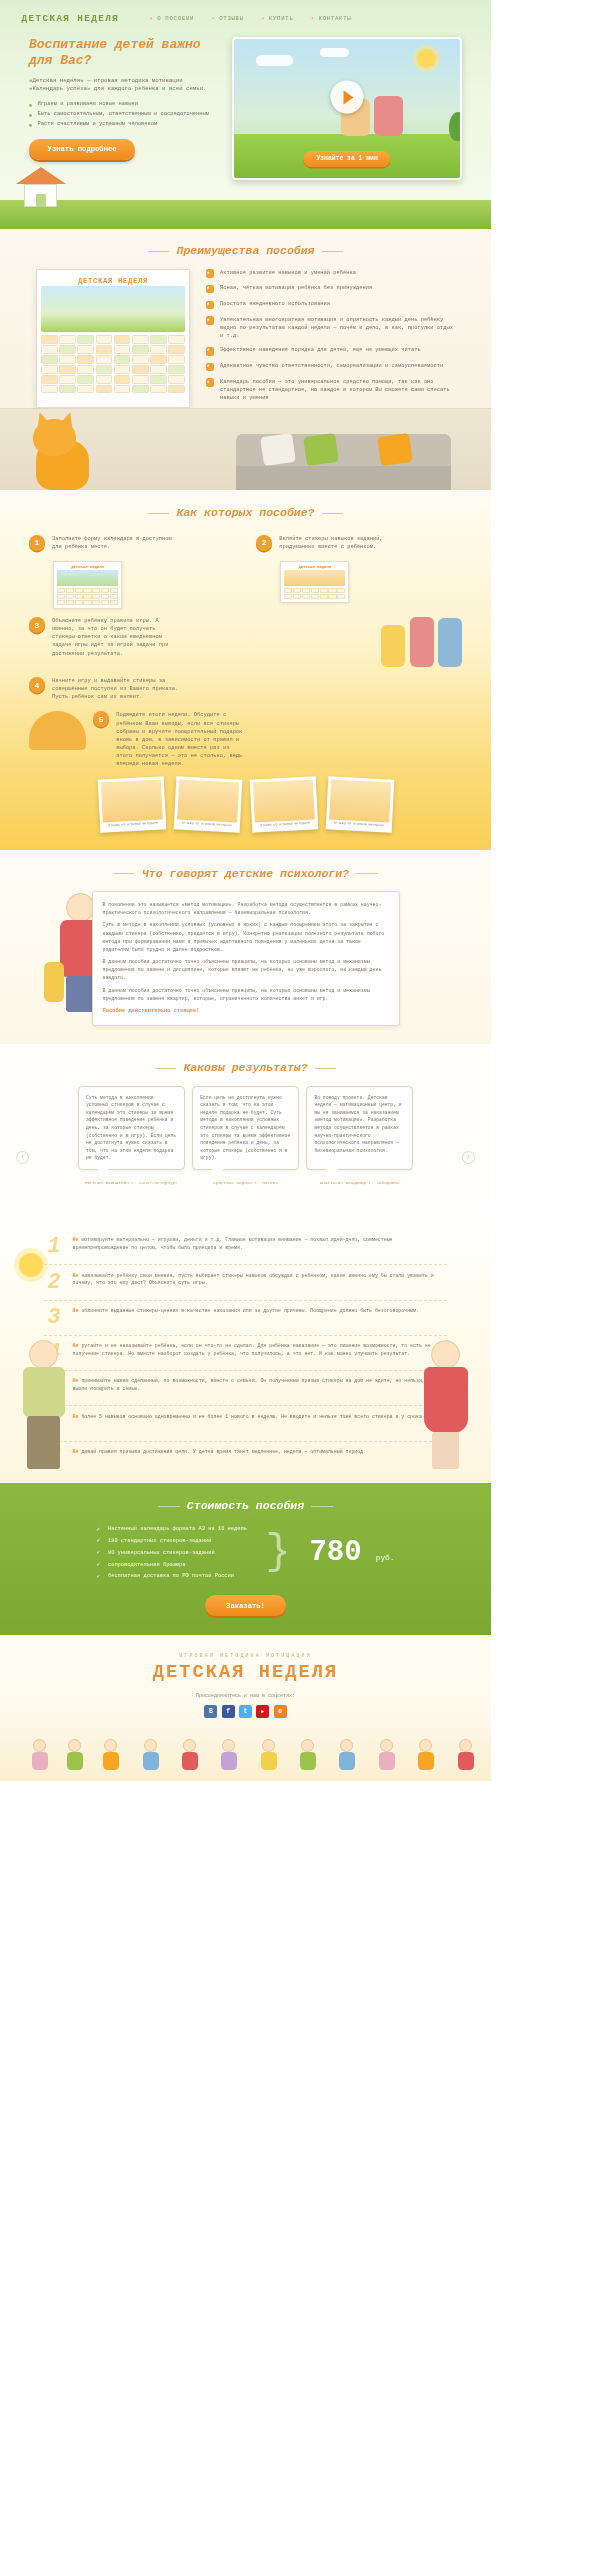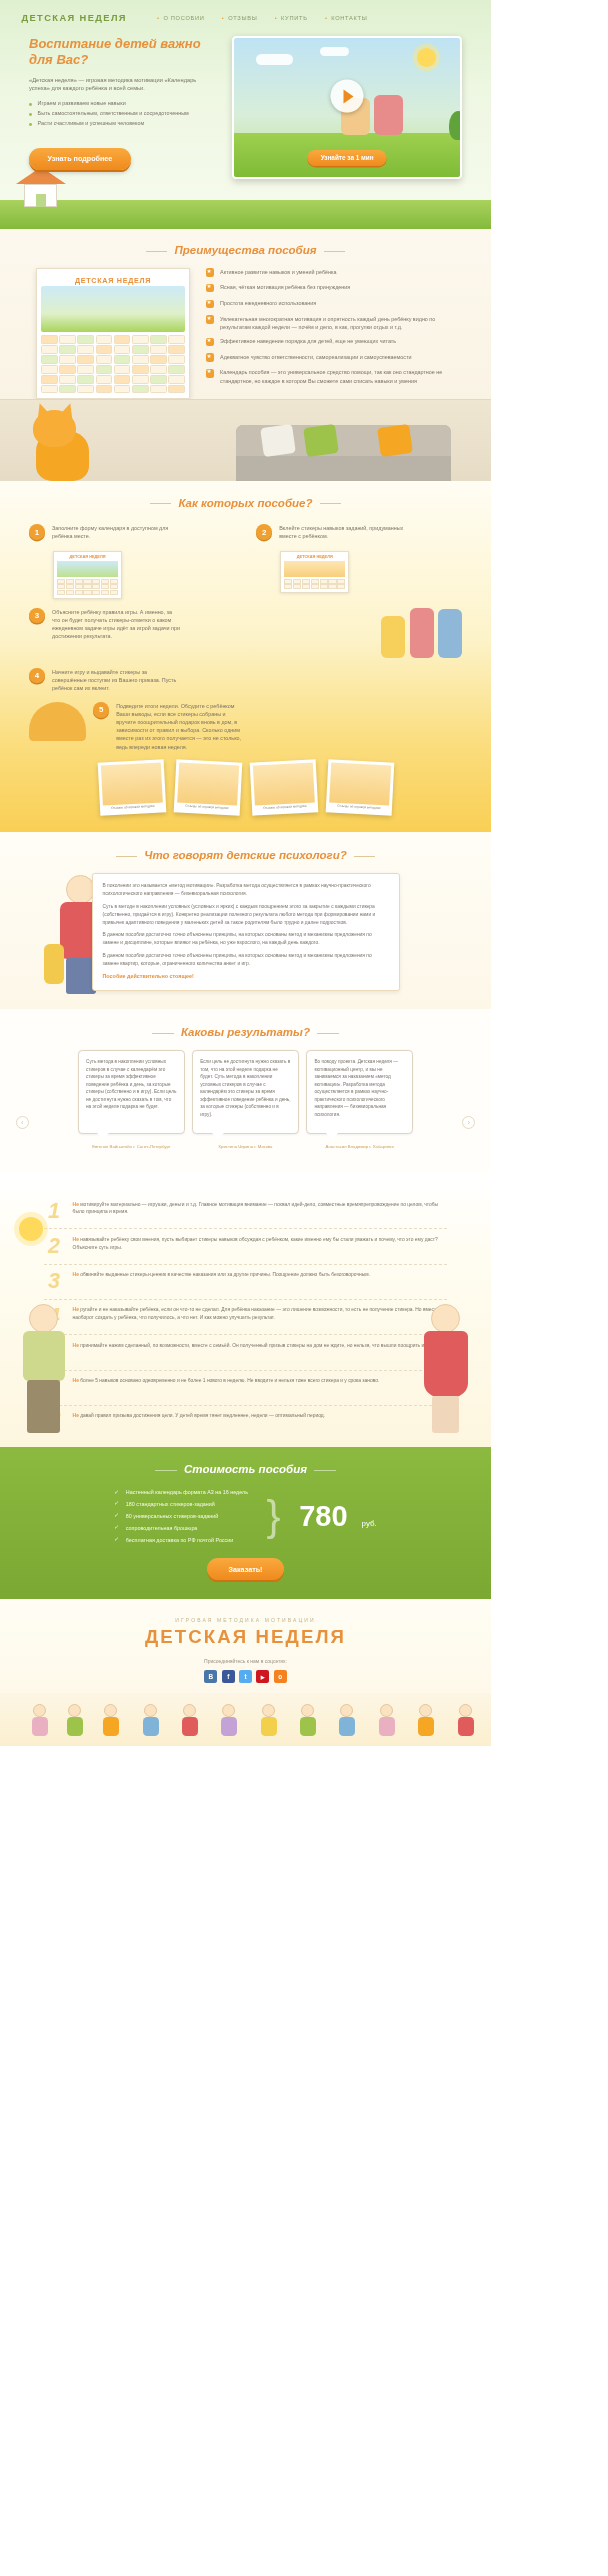--- a/index.html
+++ b/index.html
@@ -3,21 +3,21 @@
 <meta charset="utf-8">
 <style>
   * { box-sizing: border-box; margin: 0; padding: 0; }
   body {
     width: 609px;
     font-family: "Liberation Sans", sans-serif;
     background: #fff;
     color: #5a5248;
     font-size: 7.9px;
   }
-  .page { width: 491px; position: relative; overflow: hidden; }
+  .page { width: 491px; position: relative; overflow: hidden; font-family: Liberation Mono, monospace; }
 
   
   .header {
     background: linear-gradient(#dff0d0, #eef7e2 40%, #f7fbee);
     padding: 7.2px 0 0 0;
     position: relative;
     height: 229px;
     overflow: hidden;
   }
   .topbar {
@@ -81,21 +81,21 @@
   .hero-list li::before {
     content: "";
     position: absolute;
     left: 0; top: 2.9px;
     width: 2.9px; height: 2.9px;
     background: #9dc34a;
     border-radius: 50%;
   }
   .btn-orange {
     display: inline-block;
-    margin-top: 18px;
+    margin-top: 8px;
     background: linear-gradient(#f9a93e, #ef8a1d);
     color: #fff;
     border: none;
     border-radius: 11.5px;
     padding: 6.4px 18.6px;
     font-size: 7.2px;
     font-weight: bold;
     box-shadow: 0 2.1px 0 #cf7212, 0 2.9px 4.3px rgba(0,0,0,.18);
     cursor: pointer;
     font-family: inherit;

